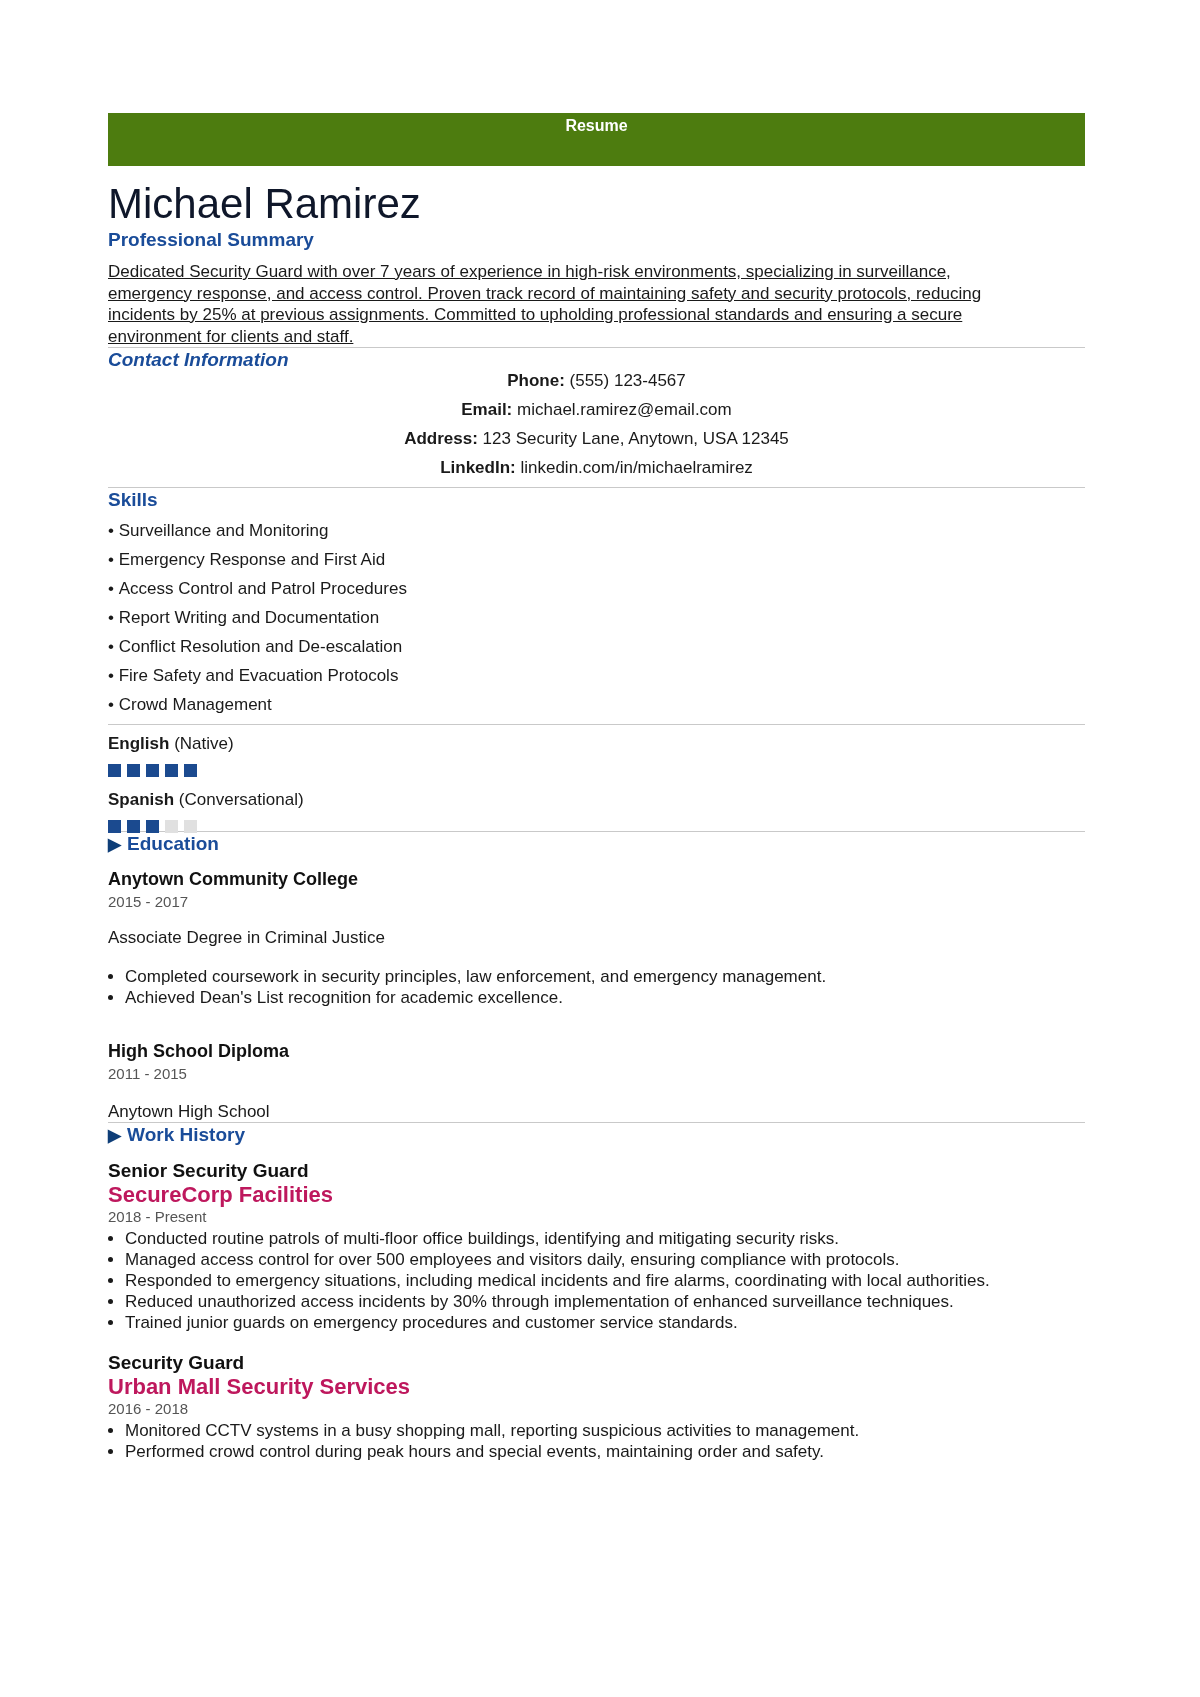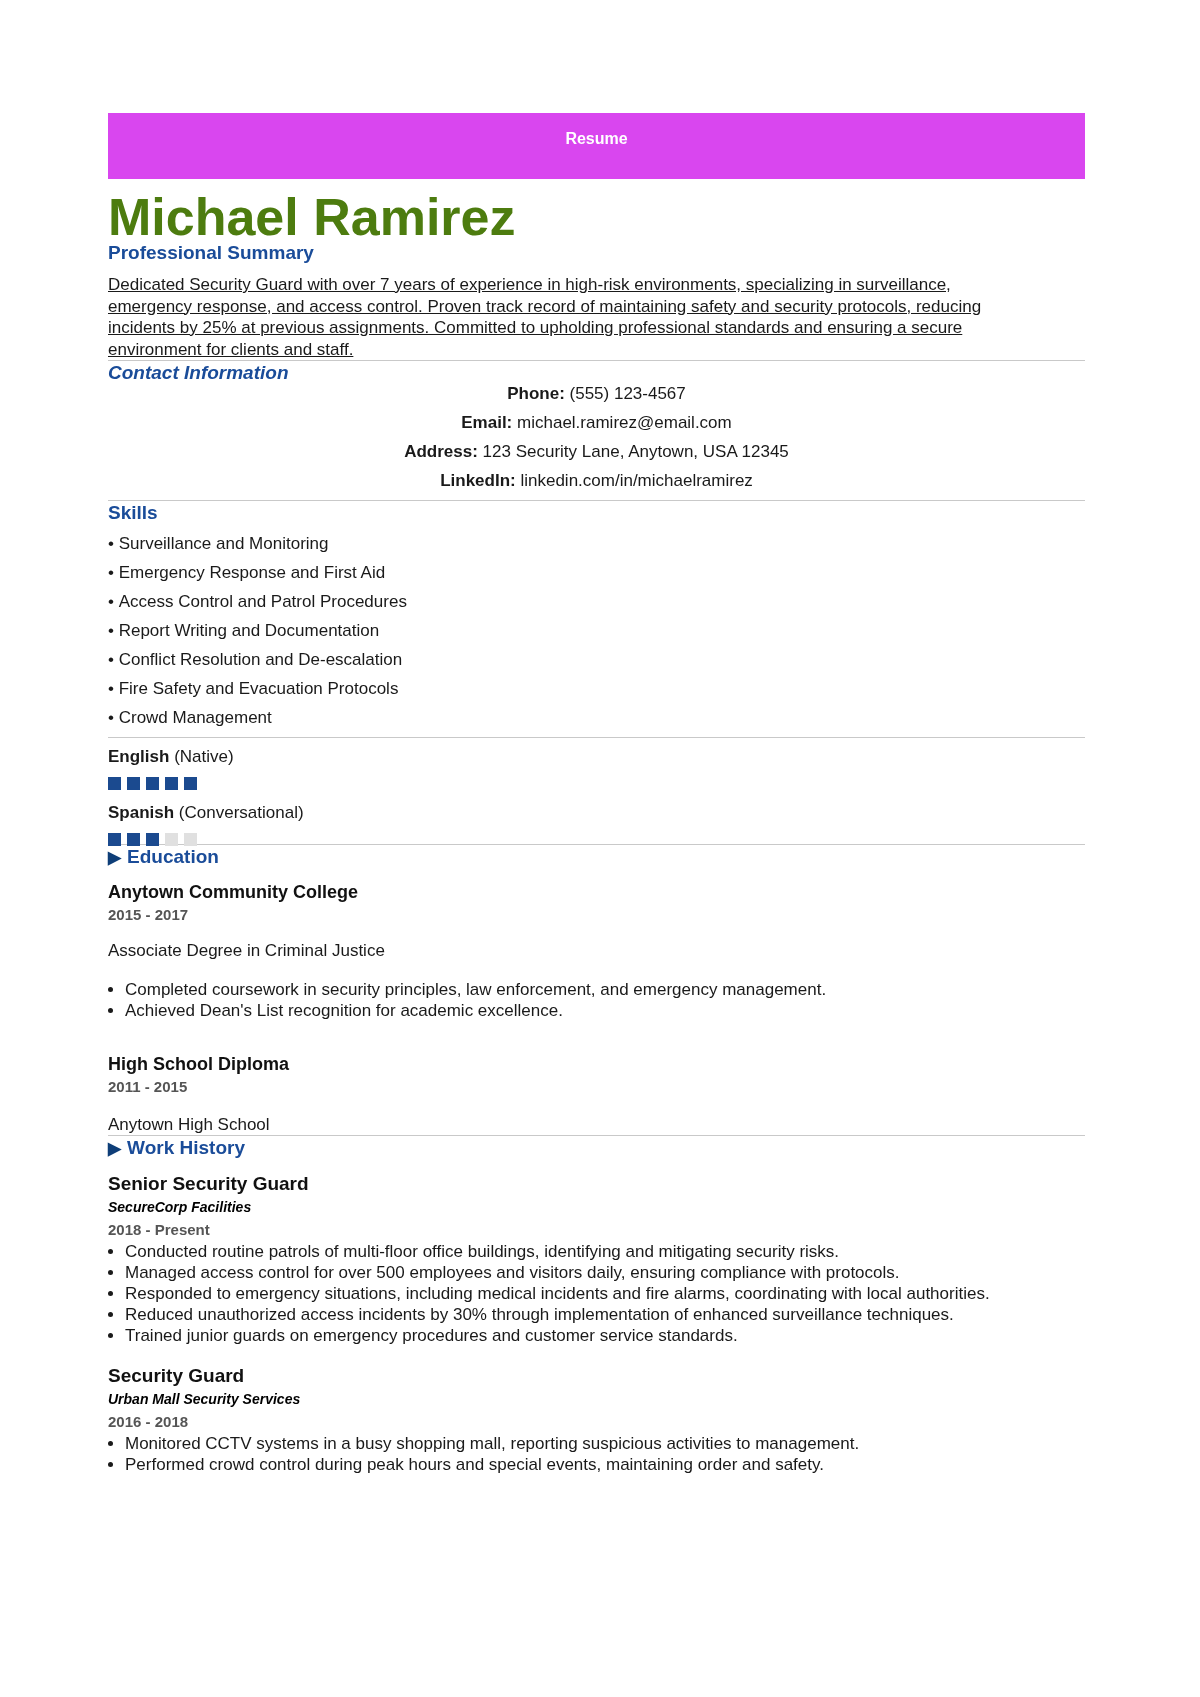--- a/index.html
+++ b/index.html
@@ -9,35 +9,35 @@
     font-family: "Liberation Sans", sans-serif;
     color: #1a1a1a;
     font-size: 17px;
     overflow: hidden;
     position: relative;
   }
   .content { position: absolute; left: 108px; top: 0; width: 977px; }
 
   .top-bar {
     margin-top: 113px;
-    height: 66px;
+    height: 53px;
     box-sizing: border-box;
-    background: #d946ef;
+    background: #4d7c0f;
     text-align: center;
-    padding-top: 17px;
+    padding-top: 4px;
     color: #ffffff;
     font-weight: bold;
     font-size: 16px;
   }
 
   h1.name {
-    font-size: 52px;
+    font-size: 42px;
     line-height: 48px;
-    color: #4d7c0f;
-    font-weight: bold;
+    color: #0f172a;
+    font-weight: normal;
     margin: 14px 0 0 0;
   }
 
   h2.sec {
     font-size: 19px;
     line-height: 23px;
     color: #1a4c99;
     font-weight: bold;
     margin: 0;
   }
@@ -78,22 +78,22 @@
   .squares .sq.filled { background: #1b4a8f; }
   .squares .sq.empty  { background: #e0e0e0; }
   .hr-4 { margin-top: 17px; }
 
   .education-heading { margin-top: 21px; }
   .work-heading { margin-top: 21px; }
   .hr-5 { margin-top: 13px; }
 
   h3.entry-title { font-size: 18px; line-height: 22px; font-weight: bold; margin: 12px 0 0 0; color: #111; }
   h3.job-title   { font-size: 19px; line-height: 23px; font-weight: bold; margin: 12px 0 0 0; color: #111; }
-  h4.company     { font-size: 14px; line-height: 21px; font-weight: bold; margin: 2px 0 0 0; color: #000000; font-style: italic; }
-  p.dates  { font-size: 15px; line-height: 19px; font-weight: bold; color: #555555; margin: 2px 0 0 0; }
+  h4.company     { font-size: 22px; line-height: 21px; font-weight: bold; margin: 2px 0 0 0; color: #be185d; }
+  p.dates  { font-size: 15px; line-height: 19px; font-weight: normal; color: #555555; margin: 2px 0 0 0; }
   p.detail { margin: 16px 0 0 0; line-height: 21px; }
   p.detail.school2 { margin-top: 18px; }
   h3.second-entry { margin-top: 32px; }
   h3.second-job { margin-top: 18px; }
 
   ul.bullets { margin: 18px 0 0 0; padding: 0 0 0 17px; }
   ul.bullets li { line-height: 21px; margin: 0; }
   ul.bullets.work { margin-top: 2px; }
 </style>
 </head>

